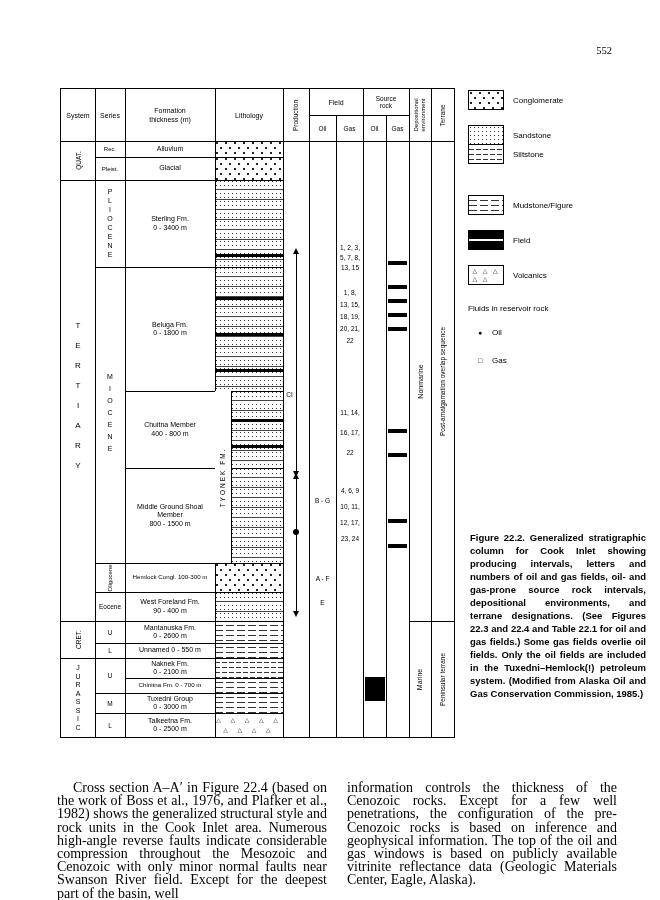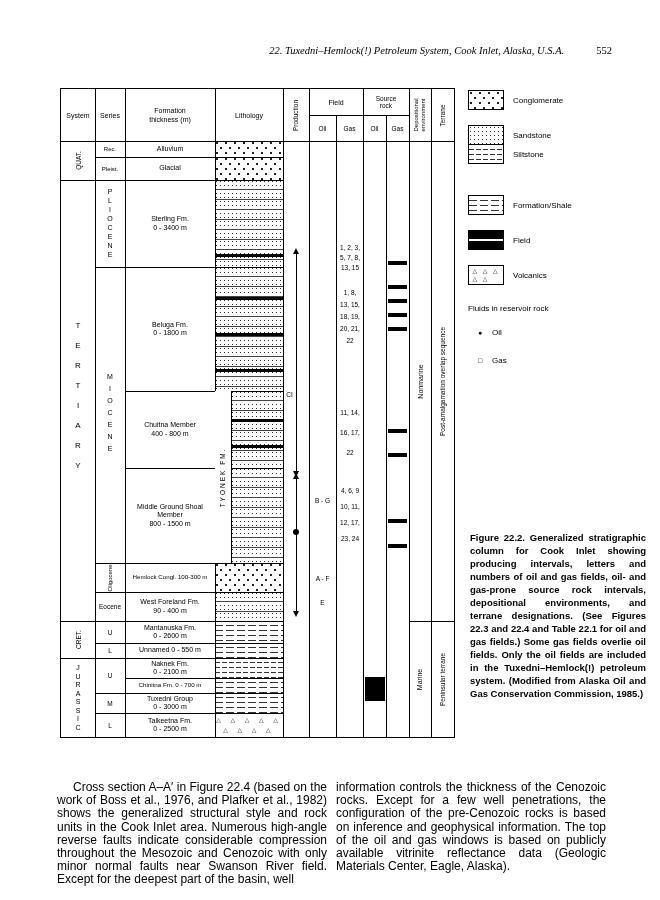--- a/index.html
+++ b/index.html
@@ -39,29 +39,28 @@
   .oildot{position:absolute;width:6px;height:6px;border-radius:50%;background:#000}
   
   .legend{position:absolute;left:468px;top:90px;width:190px;height:300px}
   .lrow{position:absolute;left:0;display:flex;align-items:center;gap:9px}
   .swatch{width:36px;height:20px;border:1px solid #000;display:flex;align-items:center;justify-content:center;overflow:hidden}
   .llabel{font-size:8px}
   .fsym{width:12px;display:inline-block;text-align:center;font-size:7px}
   
   .caption{position:absolute;left:470px;top:531px;width:176px;font-weight:bold;font-size:9.5px;line-height:13px;text-align:justify}
   
-  .bodytext{position:absolute;left:57px;top:781px;width:560px;display:flex;gap:9px;font-family:Liberation Sans, sans-serif;font-size:12px;line-height:13.2px;text-align:justify}
+  .bodytext{position:absolute;left:57px;top:781px;width:560px;display:flex;gap:20px;font-family:Liberation Serif, serif;font-size:14px;line-height:13.2px;text-align:justify}
   .bcol{width:270px}
   .indent{text-indent:16px}
 </style>
 </head>
 <body>
 
 <div class="runhead">
-  <span class="rh-title">22. Tuxedni–Hemlock(!) Petroleum System, Cook Inlet, Alaska, U.S.A.</span>
   <span class="rh-num">552</span>
 </div>
 
 <div class="chart">
 
   <div class="pat pat-congl" style="left:154px;top:52px;width:68px;height:16px"></div>
   <div class="pat pat-congl" style="left:154px;top:68px;width:68px;height:23px"></div>
   <div class="pat pat-interbed" style="left:154px;top:91px;width:68px;height:87px"></div>
   <div class="pat pat-interbed" style="left:154px;top:178px;width:68px;height:124px"></div>
   <div class="pat pat-interbed" style="left:170px;top:302px;width:52px;height:77px"></div>
@@ -334,21 +333,21 @@
   <div class="lrow" style="top:35px">
     <div class="swatch pat-sand"></div>
     <div class="llabel">Sandstone</div>
   </div>
   <div class="lrow" style="top:54px">
     <div class="swatch pat-silt"></div>
     <div class="llabel">Siltstone</div>
   </div>
   <div class="lrow" style="top:105px">
     <div class="swatch pat-shale"></div>
-    <div class="llabel">Formation/Shale</div>
+    <div class="llabel">Mudstone/Figure</div>
   </div>
   <div class="lrow" style="top:140px">
     <div class="swatch pat-coal"></div>
     <div class="llabel">Field</div>
   </div>
   <div class="lrow" style="top:175px">
     <div class="swatch">
         <span class="volc" style="letter-spacing:2px;line-height:8px">△ △ △
 △ △</span>
       </div>

